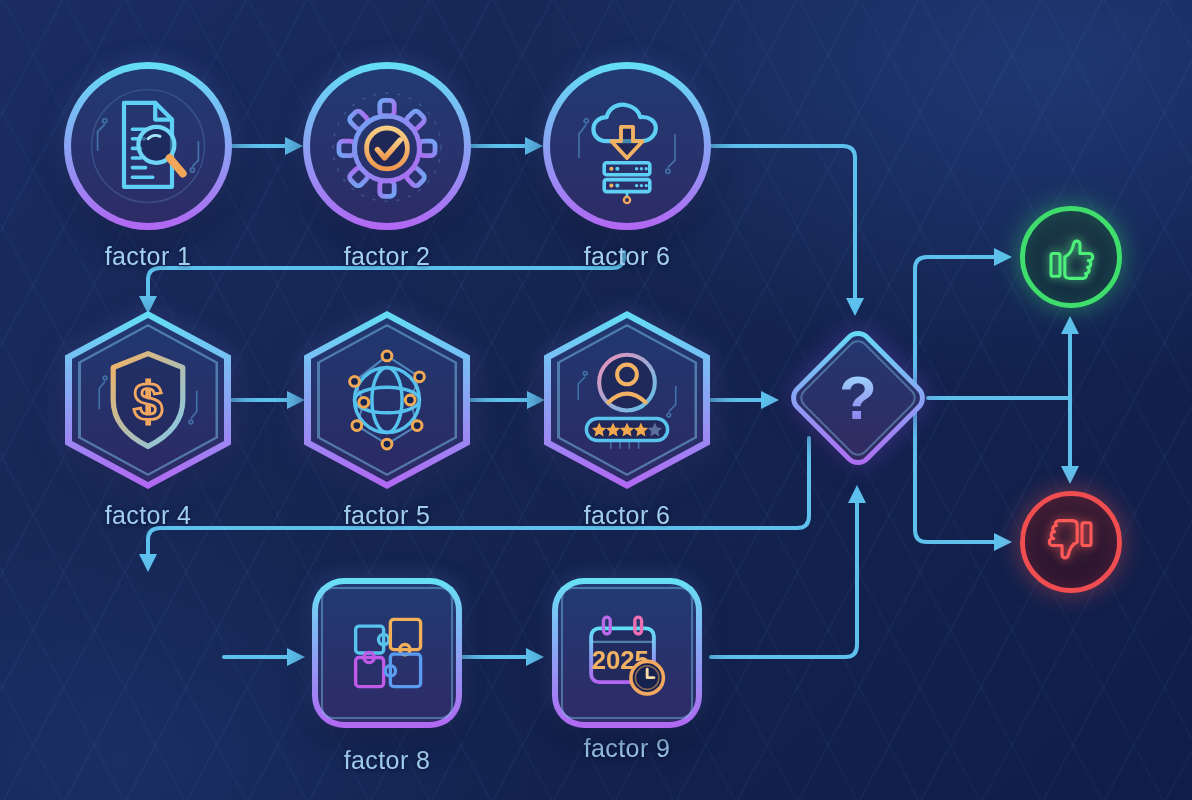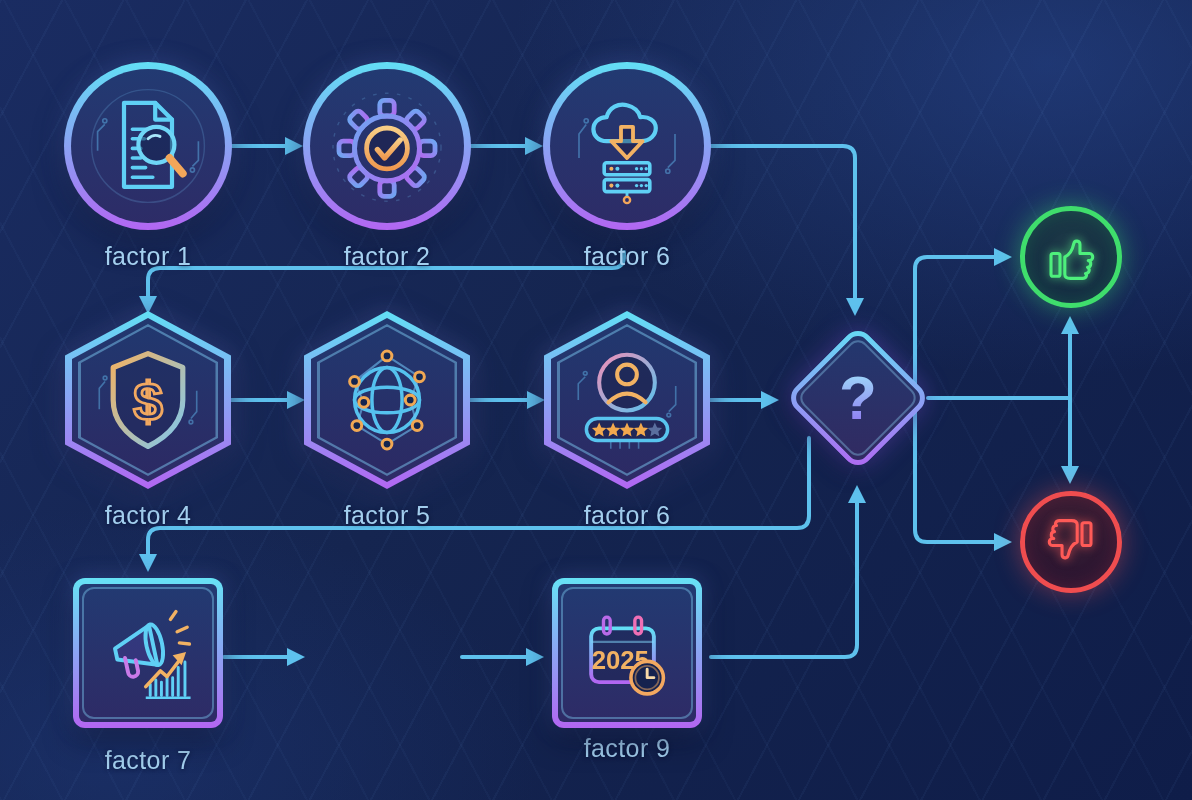--- a/index.html
+++ b/index.html
@@ -36,21 +36,21 @@
   }
   .hex{position:relative;width:166px;height:178px;
     filter:drop-shadow(0 6px 14px rgba(8,12,38,.6)) drop-shadow(0 0 10px rgba(120,140,250,.3));}
   .hex>div{clip-path:polygon(50% 0,100% 25%,100% 75%,50% 100%,0 75%,0 25%);}
   .hex-border{position:absolute;inset:0;background:linear-gradient(180deg,#62dff5 0%,#b266f2 100%);}
   .hex-fill{position:absolute;inset:7px;background:linear-gradient(180deg,#21386f 0%,#2e2b66 100%);}
   .hex-line{position:absolute;inset:13px;background:rgba(130,212,250,.45);}
   .hex-fill2{position:absolute;inset:15.5px;background:linear-gradient(180deg,#21386f 0%,#2c2a64 100%);
     display:flex;align-items:center;justify-content:center;}
   .square{
-    position:relative;width:150px;height:150px;border-radius:12px;
+    position:relative;width:150px;height:150px;border-radius:32px;
     border:6px solid transparent;
     background:linear-gradient(180deg,#223a72 0%,#2e2b66 100%) padding-box,
                linear-gradient(180deg,#66e2f5 0%,#b266f2 100%) border-box;
     box-shadow:0 12px 28px rgba(8,12,38,.55), 0 0 22px rgba(120,150,255,.28);
     display:flex;align-items:center;justify-content:center;
   }
   .square::after{content:'';position:absolute;inset:3px;border:2px solid rgba(130,212,250,.4);border-radius:12px;pointer-events:none;}
   #decision{
     position:absolute;left:806px;top:346px;width:104px;height:104px;z-index:2;
     transform:rotate(45deg);border-radius:16px;
@@ -302,42 +302,46 @@
             <polygon fill="#f2a94e" points="50,69.5 51.9,73.6 56.2,74.1 53,77.1 53.9,81.4 50,79.2 46.1,81.4 47,77.1 43.8,74.1 48.1,73.6"></polygon>
             <polygon fill="#f2a94e" points="62,69.5 63.9,73.6 68.2,74.1 65,77.1 65.9,81.4 62,79.2 58.1,81.4 59,77.1 55.8,74.1 60.1,73.6"></polygon>
             <polygon fill="#5a6f9e" points="74,69.5 75.9,73.6 80.2,74.1 77,77.1 77.9,81.4 74,79.2 70.1,81.4 71,77.1 67.8,74.1 72.1,73.6"></polygon>
           </g>
         </svg>
       </div>
     </div>
     <div class="label">factor 6</div>
   </div>
 
-  <div class="node" style="left:73px;top:578px;width:150px">
+
+  <div class="node" style="left:312px;top:578px;width:150px">
     <div class="square">
       <svg width="112" height="112" viewBox="0 0 100 100">
-        <g transform="rotate(-12 50 50)">
-          <path d="M22,40 L56,26 V62 L22,50 Z" fill="rgba(120,80,220,.15)" stroke="#5fd0f5" stroke-width="3.5" stroke-linejoin="round"></path>
-          <ellipse cx="57" cy="44" rx="7" ry="18.5" fill="none" stroke="#5fd0f5" stroke-width="3.5"></ellipse>
-          <path d="M29,50 v13 a4.5,4.5 0 0 0 9,1 v-10" fill="none" stroke="#c97ae8" stroke-width="3.5" stroke-linecap="round"></path>
-        </g>
-        <g stroke="#f2b263" stroke-width="3" stroke-linecap="round">
-          <path d="M70,20 l5,-7 M76,31 l9,-4 M78,41 l9,1"></path>
-        </g>
-        <path d="M48,90 H88" stroke="#5fd0f5" stroke-width="2.2"></path>
-        <g stroke="#5fd0f5" stroke-width="2.6" stroke-linecap="round">
-          <path d="M52,88 V78 M57,88 V74 M62,88 V76 M67,88 V70 M72,88 V72 M77,88 V63 M83,88 V58"></path>
-        </g>
-        <path d="M48,80 L61,66 L67,71 L80,54" fill="none" stroke="#f2b263" stroke-width="3.2" stroke-linecap="round" stroke-linejoin="round"></path>
-        <polygon fill="#f2b263" points="84,49 72,52 80,61"></polygon>
-      </svg>
-    </div>
-    <div class="label" style="margin-top:12px">factor 7</div>
-  </div>
-
+        <g fill="none" stroke-width="3" stroke-linejoin="round">
+          <g stroke="#58c4ee">
+              <rect x="22" y="26" width="25" height="24" rx="3"></rect>
+              <circle cx="47" cy="38" r="4.6"></circle>
+            </g>
+          <g stroke="#f0b05a">
+              <rect x="53" y="20" width="27" height="27" rx="3"></rect>
+              <circle cx="66" cy="47" r="4.6"></circle>
+            </g>
+          <g stroke="#c05ae8">
+              <rect x="22" y="54" width="25" height="26" rx="3"></rect>
+              <circle cx="34" cy="54" r="4.6"></circle>
+            </g>
+          <g stroke="#5a9cf0">
+              <rect x="53" y="51" width="27" height="29" rx="3"></rect>
+              <circle cx="53" cy="66" r="4.6"></circle>
+            </g>
+        </g>
+      </svg>
+    </div>
+    <div class="label" style="margin-top:12px">factor 8</div>
+  </div>
 
   <div class="node" style="left:552px;top:578px;width:150px">
     <div class="square">
       <svg width="112" height="112" viewBox="0 0 100 100">
         <rect x="18" y="28" width="56" height="48" rx="7" fill="rgba(25,32,75,.4)" stroke="url(#gCal)" stroke-width="3.5"></rect>
         <rect x="29" y="18" width="6" height="15" rx="3" fill="none" stroke="#b96ae8" stroke-width="3"></rect>
         <rect x="57" y="18" width="6" height="15" rx="3" fill="none" stroke="#ef6fb5" stroke-width="3"></rect>
         <path d="M18,40 H74" stroke="rgba(130,212,250,.5)" stroke-width="2"></path>
         <text x="44" y="64" font-size="23" font-weight="bold" text-anchor="middle" fill="#f2b263">2025</text>
         <circle cx="68" cy="72" r="14.5" fill="#15224e" stroke="#f2a860" stroke-width="3.2"></circle>

